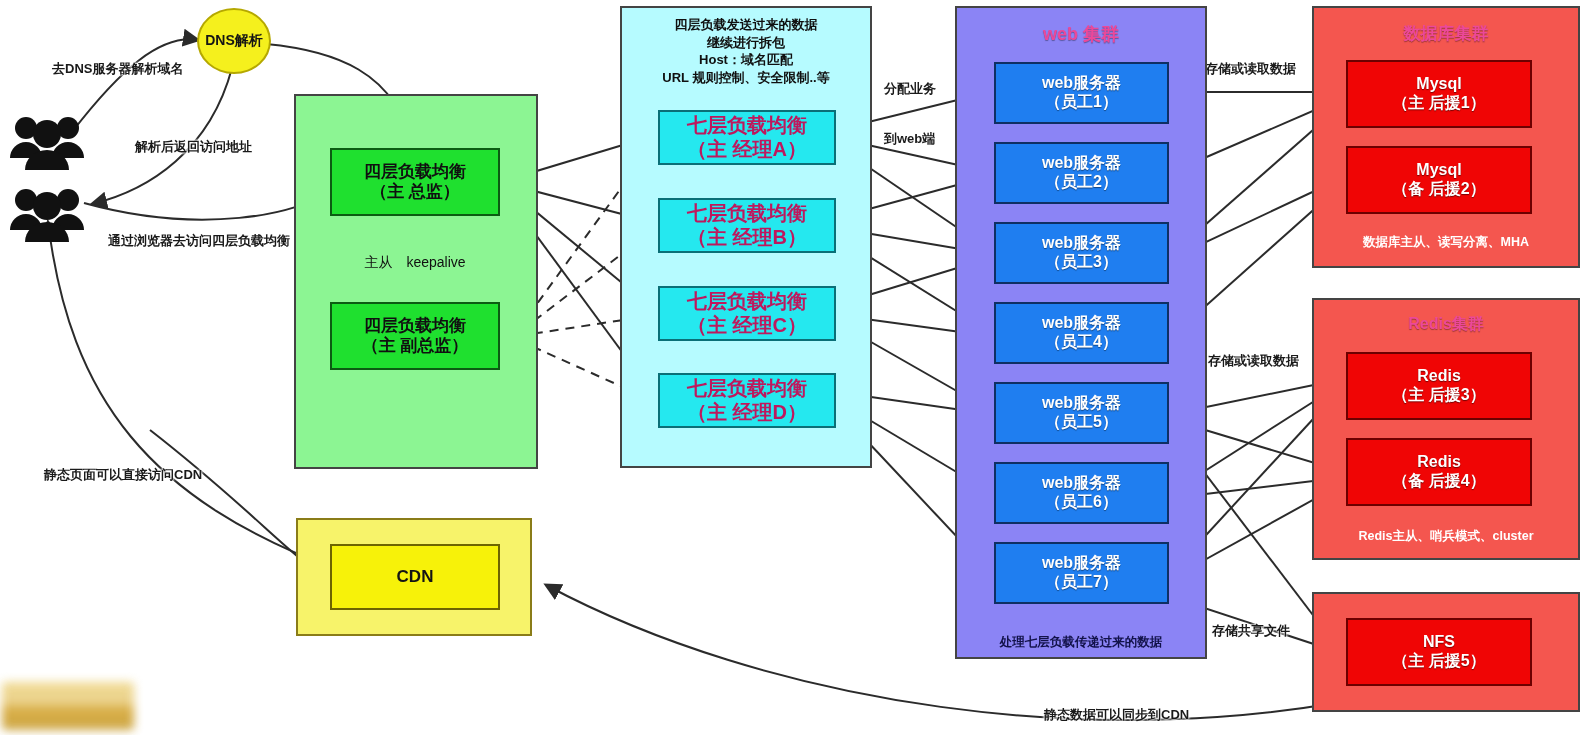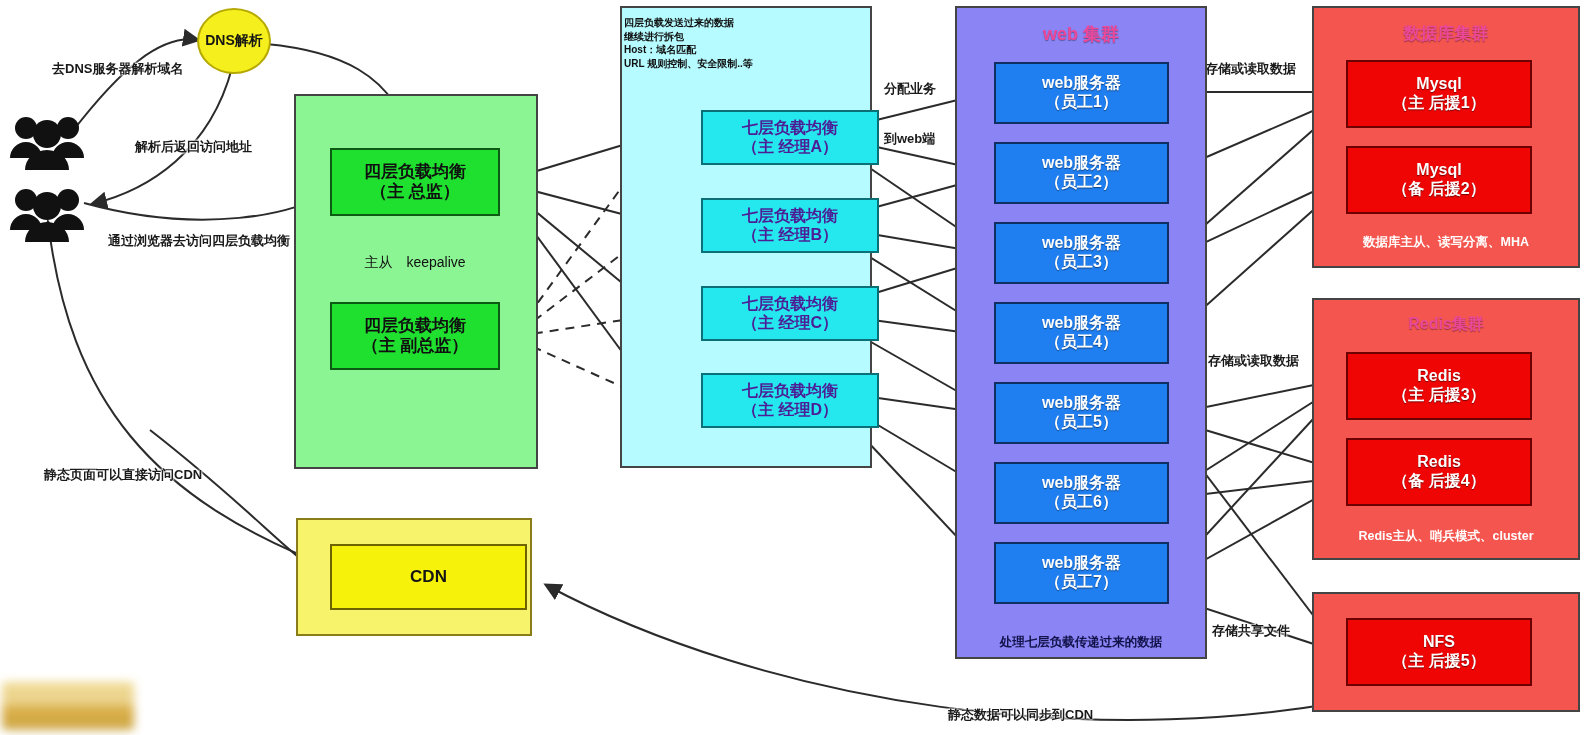--- a/index.html
+++ b/index.html
@@ -20,23 +20,23 @@
 
   
   .z-green{background:#8cf593;}
   .n-green{background:#1fe02f;color:#101010;font-size:17px;border-color:#0b5c12;}
   .green-note{position:absolute;text-align:center;font-weight:bold;color:#141414;
      font-size:13px;line-height:1.35;}
   .keep{position:absolute;text-align:center;font-weight:normal;color:#101010;font-size:14px;}
 
   
   .z-cyan{background:#b6fbff;}
-  .cyan-note{position:absolute;text-align:left;font-weight:bold;color:#101010;
-      font-size:10px;line-height:1.35;}
-  .n-cyan{background:#25e8ef;color:#4c1d95;font-size:16px;border-color:#0a6f77;margin-left:43px;}
+  .cyan-note{position:absolute;text-align:center;font-weight:bold;color:#101010;
+      font-size:13px;line-height:1.35;}
+  .n-cyan{background:#25e8ef;color:#be185d;font-size:20px;border-color:#0a6f77;}
 
   
   .z-purple{background:#8b84f5;}
   .n-blue{background:#1f7ef0;color:#ffffff;font-size:16px;border-color:#0f2f63;
       text-shadow:0 1px 1px rgba(0,0,0,.45);}
 
   
   .z-red{background:#f4564f;}
   .n-red{background:#f00505;color:#ffffff;font-size:16px;border-color:#6d0000;
       text-shadow:0 1px 1px rgba(0,0,0,.5);}
@@ -157,21 +157,21 @@
 
   <div class="edge-label" style="left:52px;top:60px;">去DNS服务器解析域名</div>
   <div class="edge-label" style="left:135px;top:138px;">解析后返回访问地址</div>
   <div class="edge-label" style="left:108px;top:232px;">通过浏览器去访问四层负载均衡</div>
   <div class="edge-label" style="left:44px;top:466px;">静态页面可以直接访问CDN</div>
   <div class="edge-label" style="left:884px;top:80px;">分配业务</div>
   <div class="edge-label" style="left:884px;top:130px;">到web端</div>
   <div class="edge-label" style="left:1205px;top:60px;">存储或读取数据</div>
   <div class="edge-label" style="left:1208px;top:352px;">存储或读取数据</div>
   <div class="edge-label" style="left:1212px;top:622px;">存储共享文件</div>
-  <div class="edge-label" style="left:948px;top:706px;">静态数据可以同步到CDN</div>
+  <div class="edge-label" style="left:1044px;top:706px;">静态数据可以同步到CDN</div>
 
   <div class="zone z-green" style="left:294px;top:94px;width:244px;height:375px;">
   </div>
   <div class="node n-green" style="left:330px;top:148px;width:170px;height:68px;">
     <span class="l1">四层负载均衡</span>
     <span class="l2">（主 总监）</span>
   </div>
   <div class="keep" style="left:330px;top:254px;width:170px;">主从　keepalive</div>
   <div class="node n-green" style="left:330px;top:302px;width:170px;height:68px;">
     <span class="l1">四层负载均衡</span>
@@ -264,21 +264,21 @@
 
   <div class="zone z-red" style="left:1312px;top:592px;width:268px;height:120px;">
   </div>
   <div class="node n-red" style="left:1346px;top:618px;width:186px;height:68px;">
     <span class="l1">NFS</span>
     <span class="l2">（主 后援5）</span>
   </div>
 
   <div class="zone z-yellow" style="left:296px;top:518px;width:236px;height:118px;">
   </div>
-  <div class="node n-yellow" style="left:330px;top:544px;width:197px;height:66px;">
+  <div class="node n-yellow" style="left:330px;top:544px;width:170px;height:66px;">
     <span class="l1">CDN</span>
   </div>
 
   <div class="watermark" style="left:2px;top:682px;width:132px;height:48px;
        background:linear-gradient(180deg,#f0d98e 0%,#e9cf86 45%,#d8ab3e 55%,#caa23c 100%);
        border-radius:4px;"></div>
 
 </div>
 
 </body></html>

